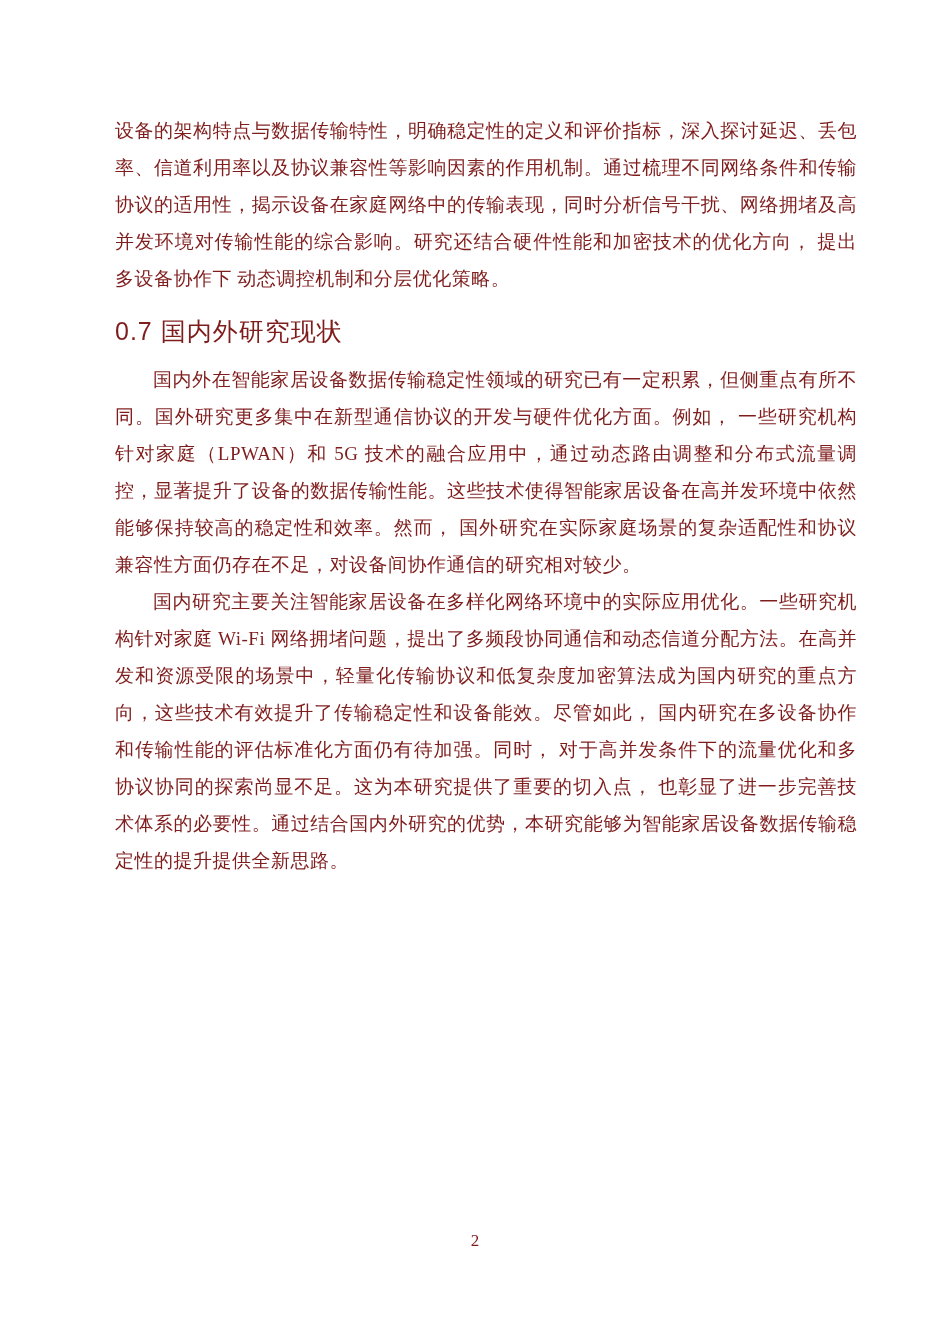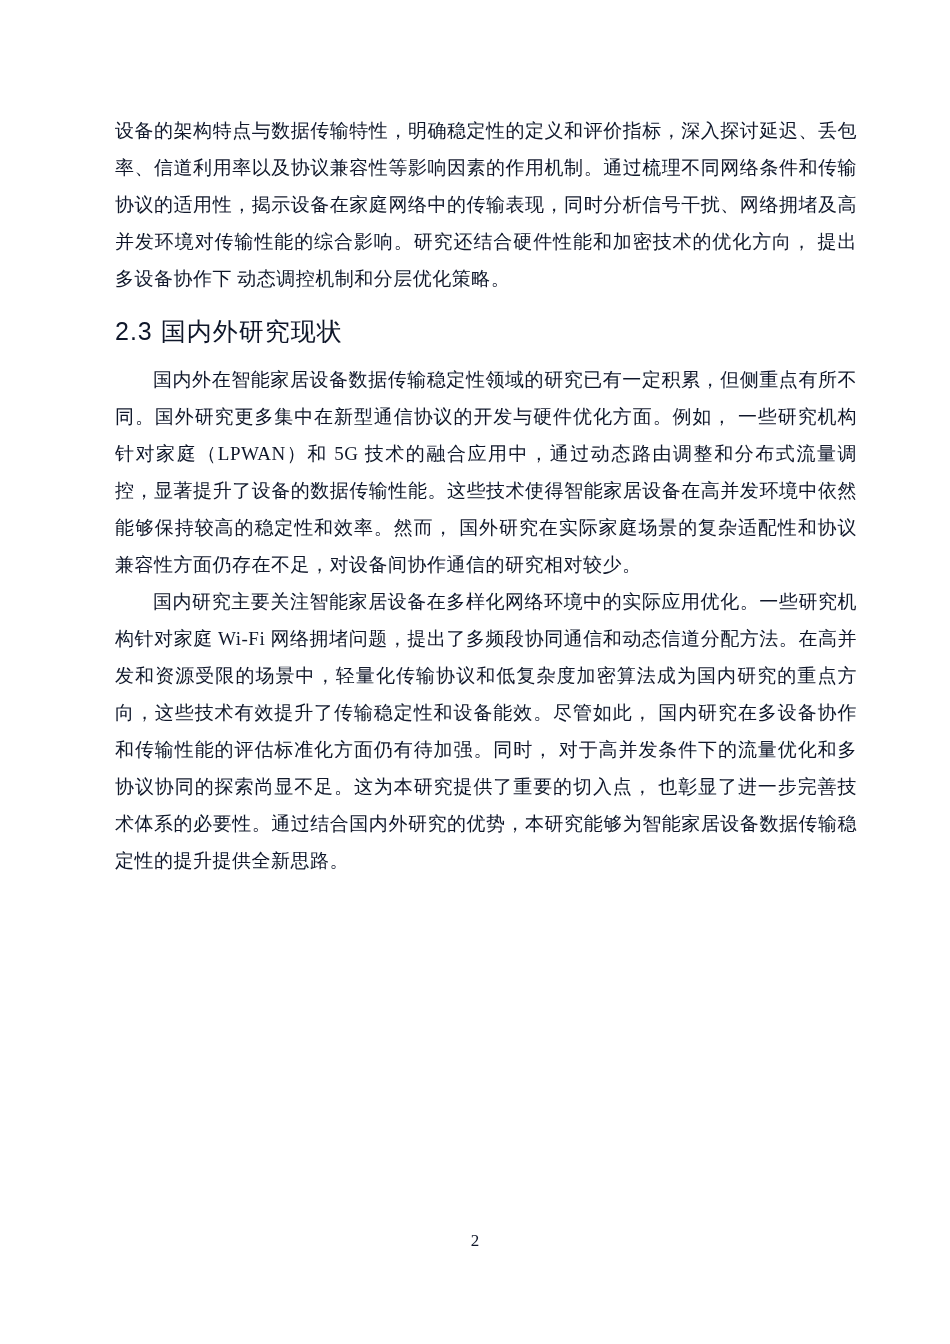--- a/index.html
+++ b/index.html
@@ -7,21 +7,21 @@
     padding: 0;
     background: #ffffff;
   }
   .page {
     position: relative;
     width: 950px;
     height: 1344px;
     background: #ffffff;
     overflow: hidden;
     font-family: "Liberation Serif", "DejaVu Serif", serif;
-    color: #0f172a;
+    color: #7f1d1d;
   }
   .content {
     position: absolute;
     left: 115px;
     top: 112px;
     width: 742px;
   }
   .para {
     margin: 0;
     font-size: 19px;
@@ -51,18 +51,18 @@
     line-height: 22px;
     font-family: "Liberation Serif", "DejaVu Serif", serif;
   }
 </style>
 </head>
 <body>
 
 <div class="page">
   <div class="content">
     <p class="para">设备的架构特点与数据传输特性，明确稳定性的定义和评价指标，深入探讨延迟、丢包率、信道利用率以及协议兼容性等影响因素的作用机制。通过梳理不同网络条件和传输协议的适用性，揭示设备在家庭网络中的传输表现，同时分析信号干扰、网络拥堵及高并发环境对传输性能的综合影响。研究还结合硬件性能和加密技术的优化方向， 提出多设备协作下 动态调控机制和分层优化策略。</p>
-    <h2 class="heading">2.3 国内外研究现状</h2>
+    <h2 class="heading">0.7 国内外研究现状</h2>
     <p class="para indent">国内外在智能家居设备数据传输稳定性领域的研究已有一定积累，但侧重点有所不同。国外研究更多集中在新型通信协议的开发与硬件优化方面。例如， 一些研究机构针对家庭（LPWAN）和 5G 技术的融合应用中，通过动态路由调整和分布式流量调控，显著提升了设备的数据传输性能。这些技术使得智能家居设备在高并发环境中依然能够保持较高的稳定性和效率。然而， 国外研究在实际家庭场景的复杂适配性和协议兼容性方面仍存在不足，对设备间协作通信的研究相对较少。</p>
     <p class="para indent">国内研究主要关注智能家居设备在多样化网络环境中的实际应用优化。一些研究机构针对家庭 Wi-Fi 网络拥堵问题，提出了多频段协同通信和动态信道分配方法。在高并发和资源受限的场景中，轻量化传输协议和低复杂度加密算法成为国内研究的重点方向，这些技术有效提升了传输稳定性和设备能效。尽管如此， 国内研究在多设备协作和传输性能的评估标准化方面仍有待加强。同时， 对于高并发条件下的流量优化和多协议协同的探索尚显不足。这为本研究提供了重要的切入点， 也彰显了进一步完善技术体系的必要性。通过结合国内外研究的优势，本研究能够为智能家居设备数据传输稳定性的提升提供全新思路。</p>
   </div>
   <div class="page-number">2</div>
 </div>
 
 </body></html>

